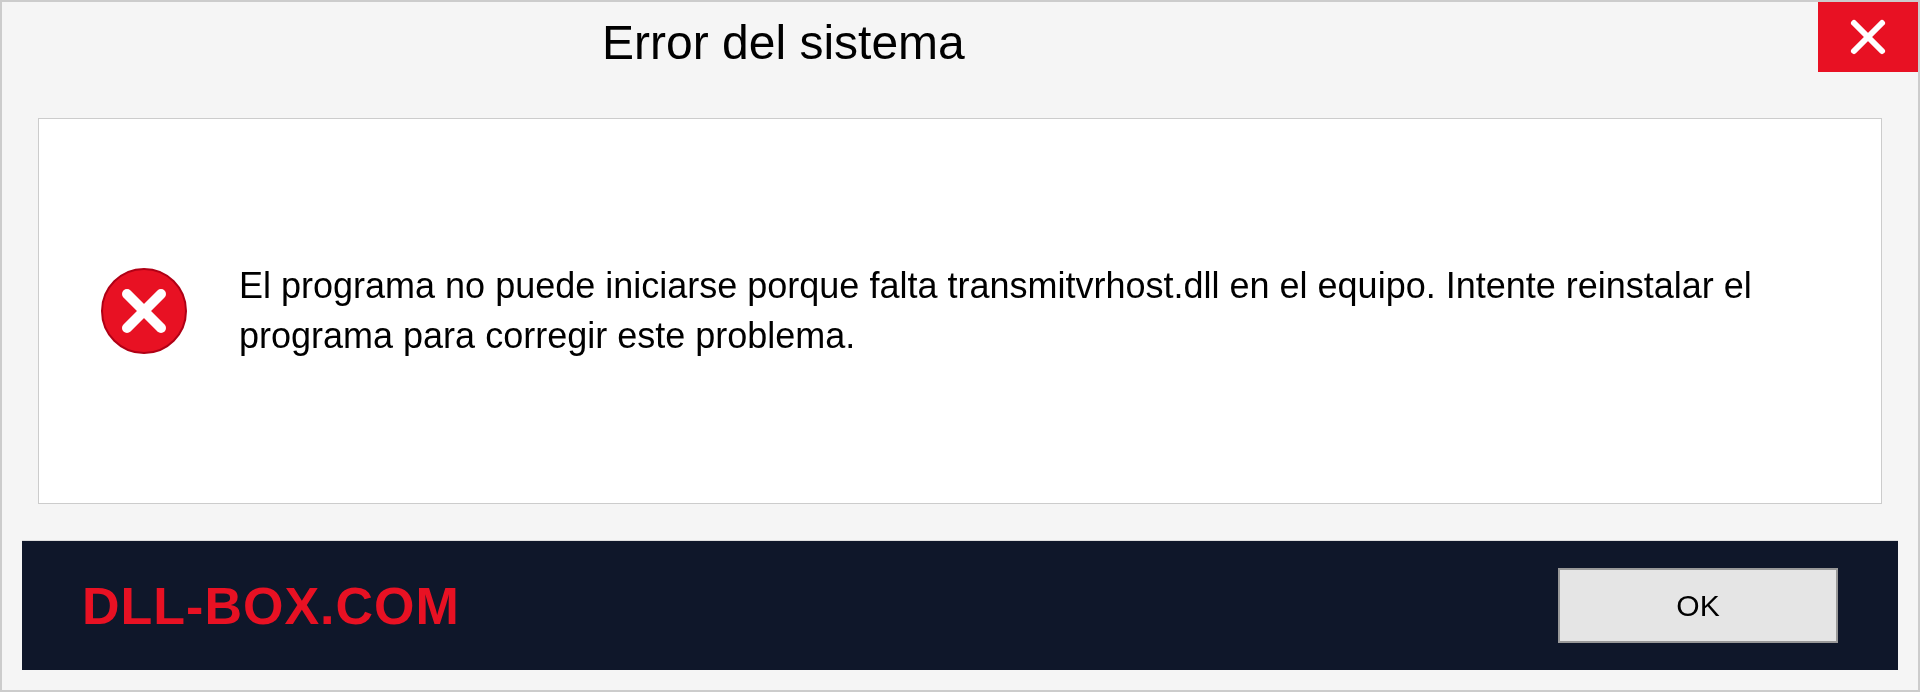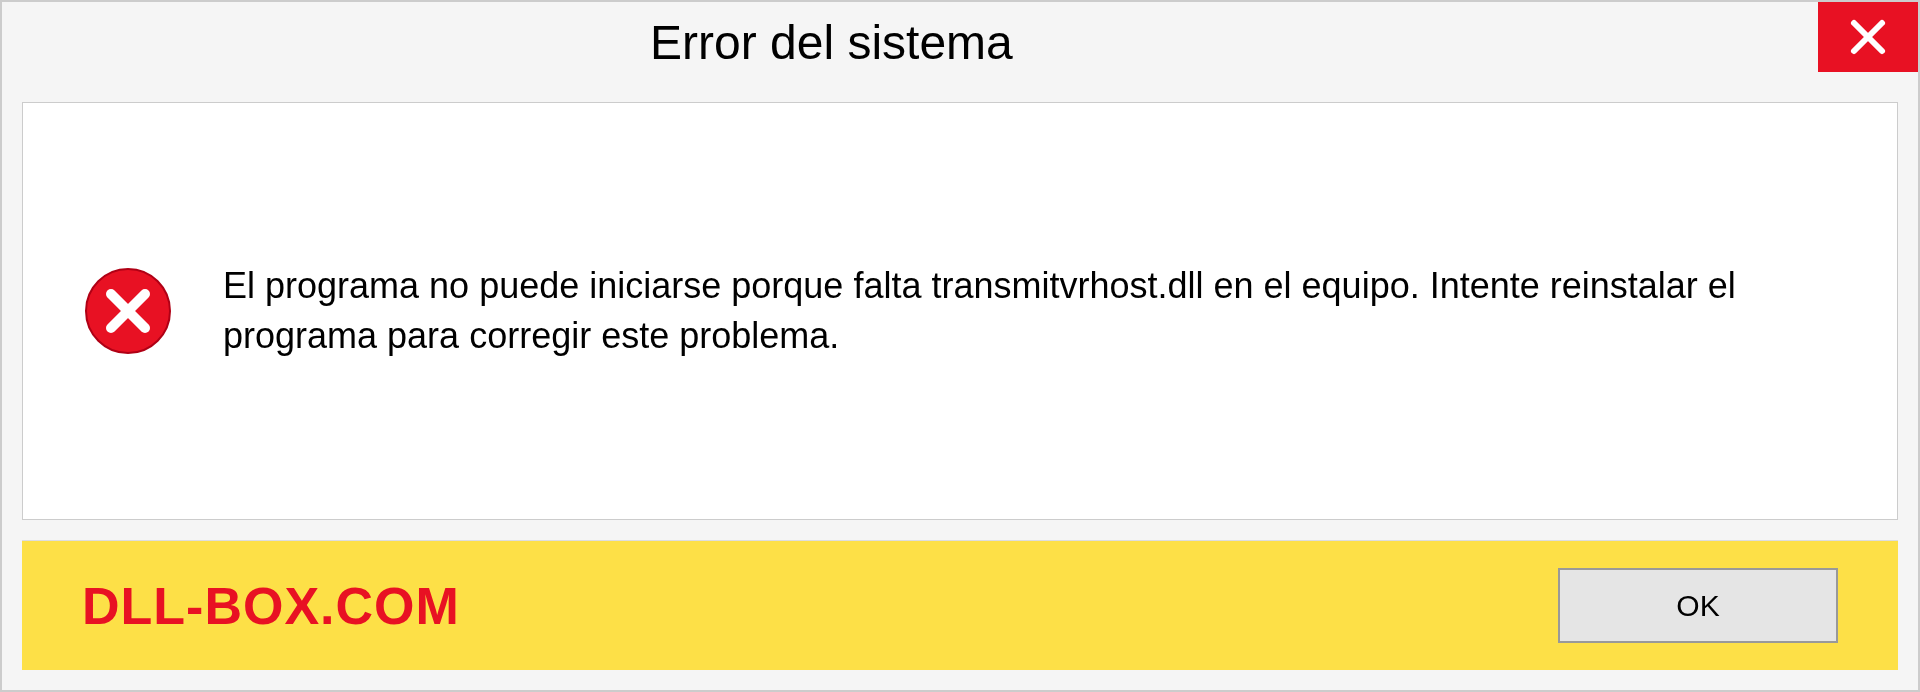--- a/index.html
+++ b/index.html
@@ -28,41 +28,40 @@
       display: flex;
       align-items: center;
       justify-content: space-between;
       padding-left: 600px;
       position: relative;
     }
     .title-text {
       font-size: 48px;
       color: #000;
       font-weight: 400;
-      margin-left: 48px;
     }
     .close-btn {
       width: 100px;
       height: 70px;
       background: #e81123;
       display: flex;
       align-items: center;
       justify-content: center;
       cursor: pointer;
       position: absolute;
       right: 0;
       top: 0;
     }
     .close-btn svg {
       width: 40px;
       height: 40px;
     }
     .content-area {
       flex: 1;
-      margin: 20px;
+      margin: 36px;
       background: #fff;
       border: 1px solid #ccc;
       display: flex;
       align-items: center;
       padding: 40px 60px;
     }
     .error-icon {
       flex-shrink: 0;
       width: 90px;
       height: 90px;
@@ -73,21 +72,21 @@
       height: 100%;
     }
     .message-text {
       font-size: 36px;
       color: #000;
       line-height: 1.4;
       font-weight: 400;
     }
     .footer {
       height: 130px;
-      background: #fde047;
+      background: #0f172a;
       border-top: 1px solid #ddd;
       display: flex;
       align-items: center;
       justify-content: space-between;
       padding: 0 60px;
       margin: 0 20px 20px 20px;
     }
     .watermark {
       font-size: 52px;
       font-weight: 900;

